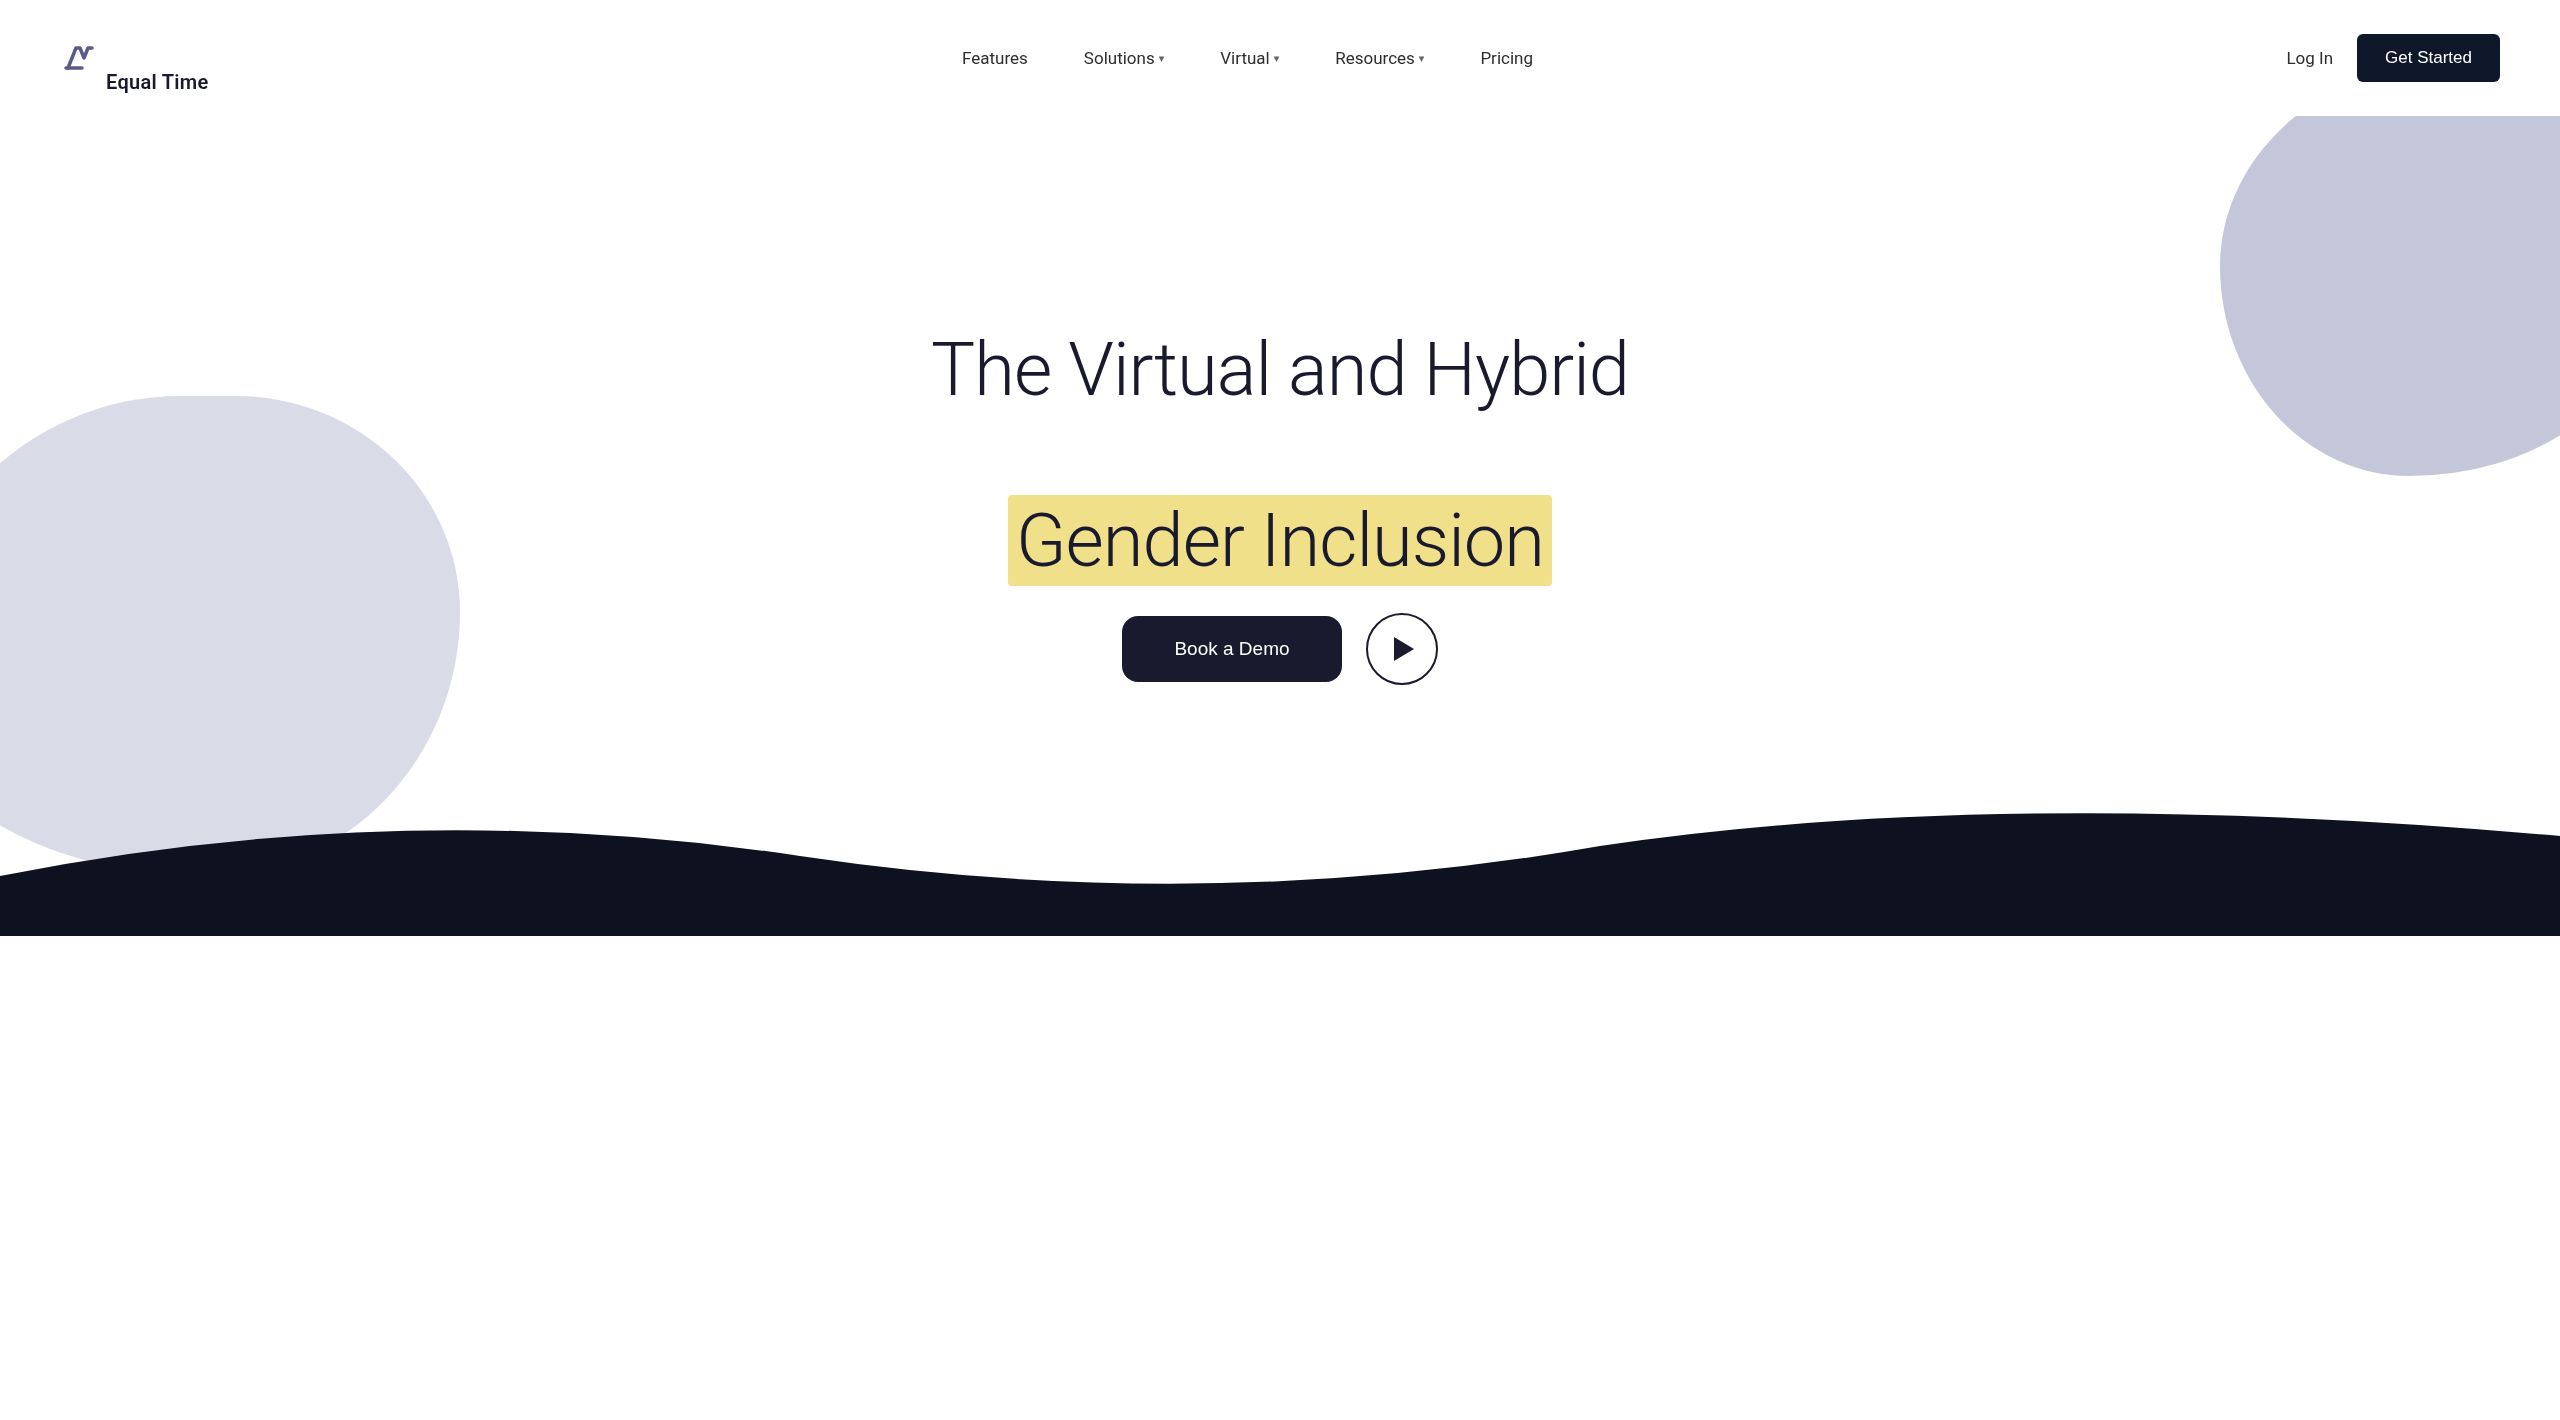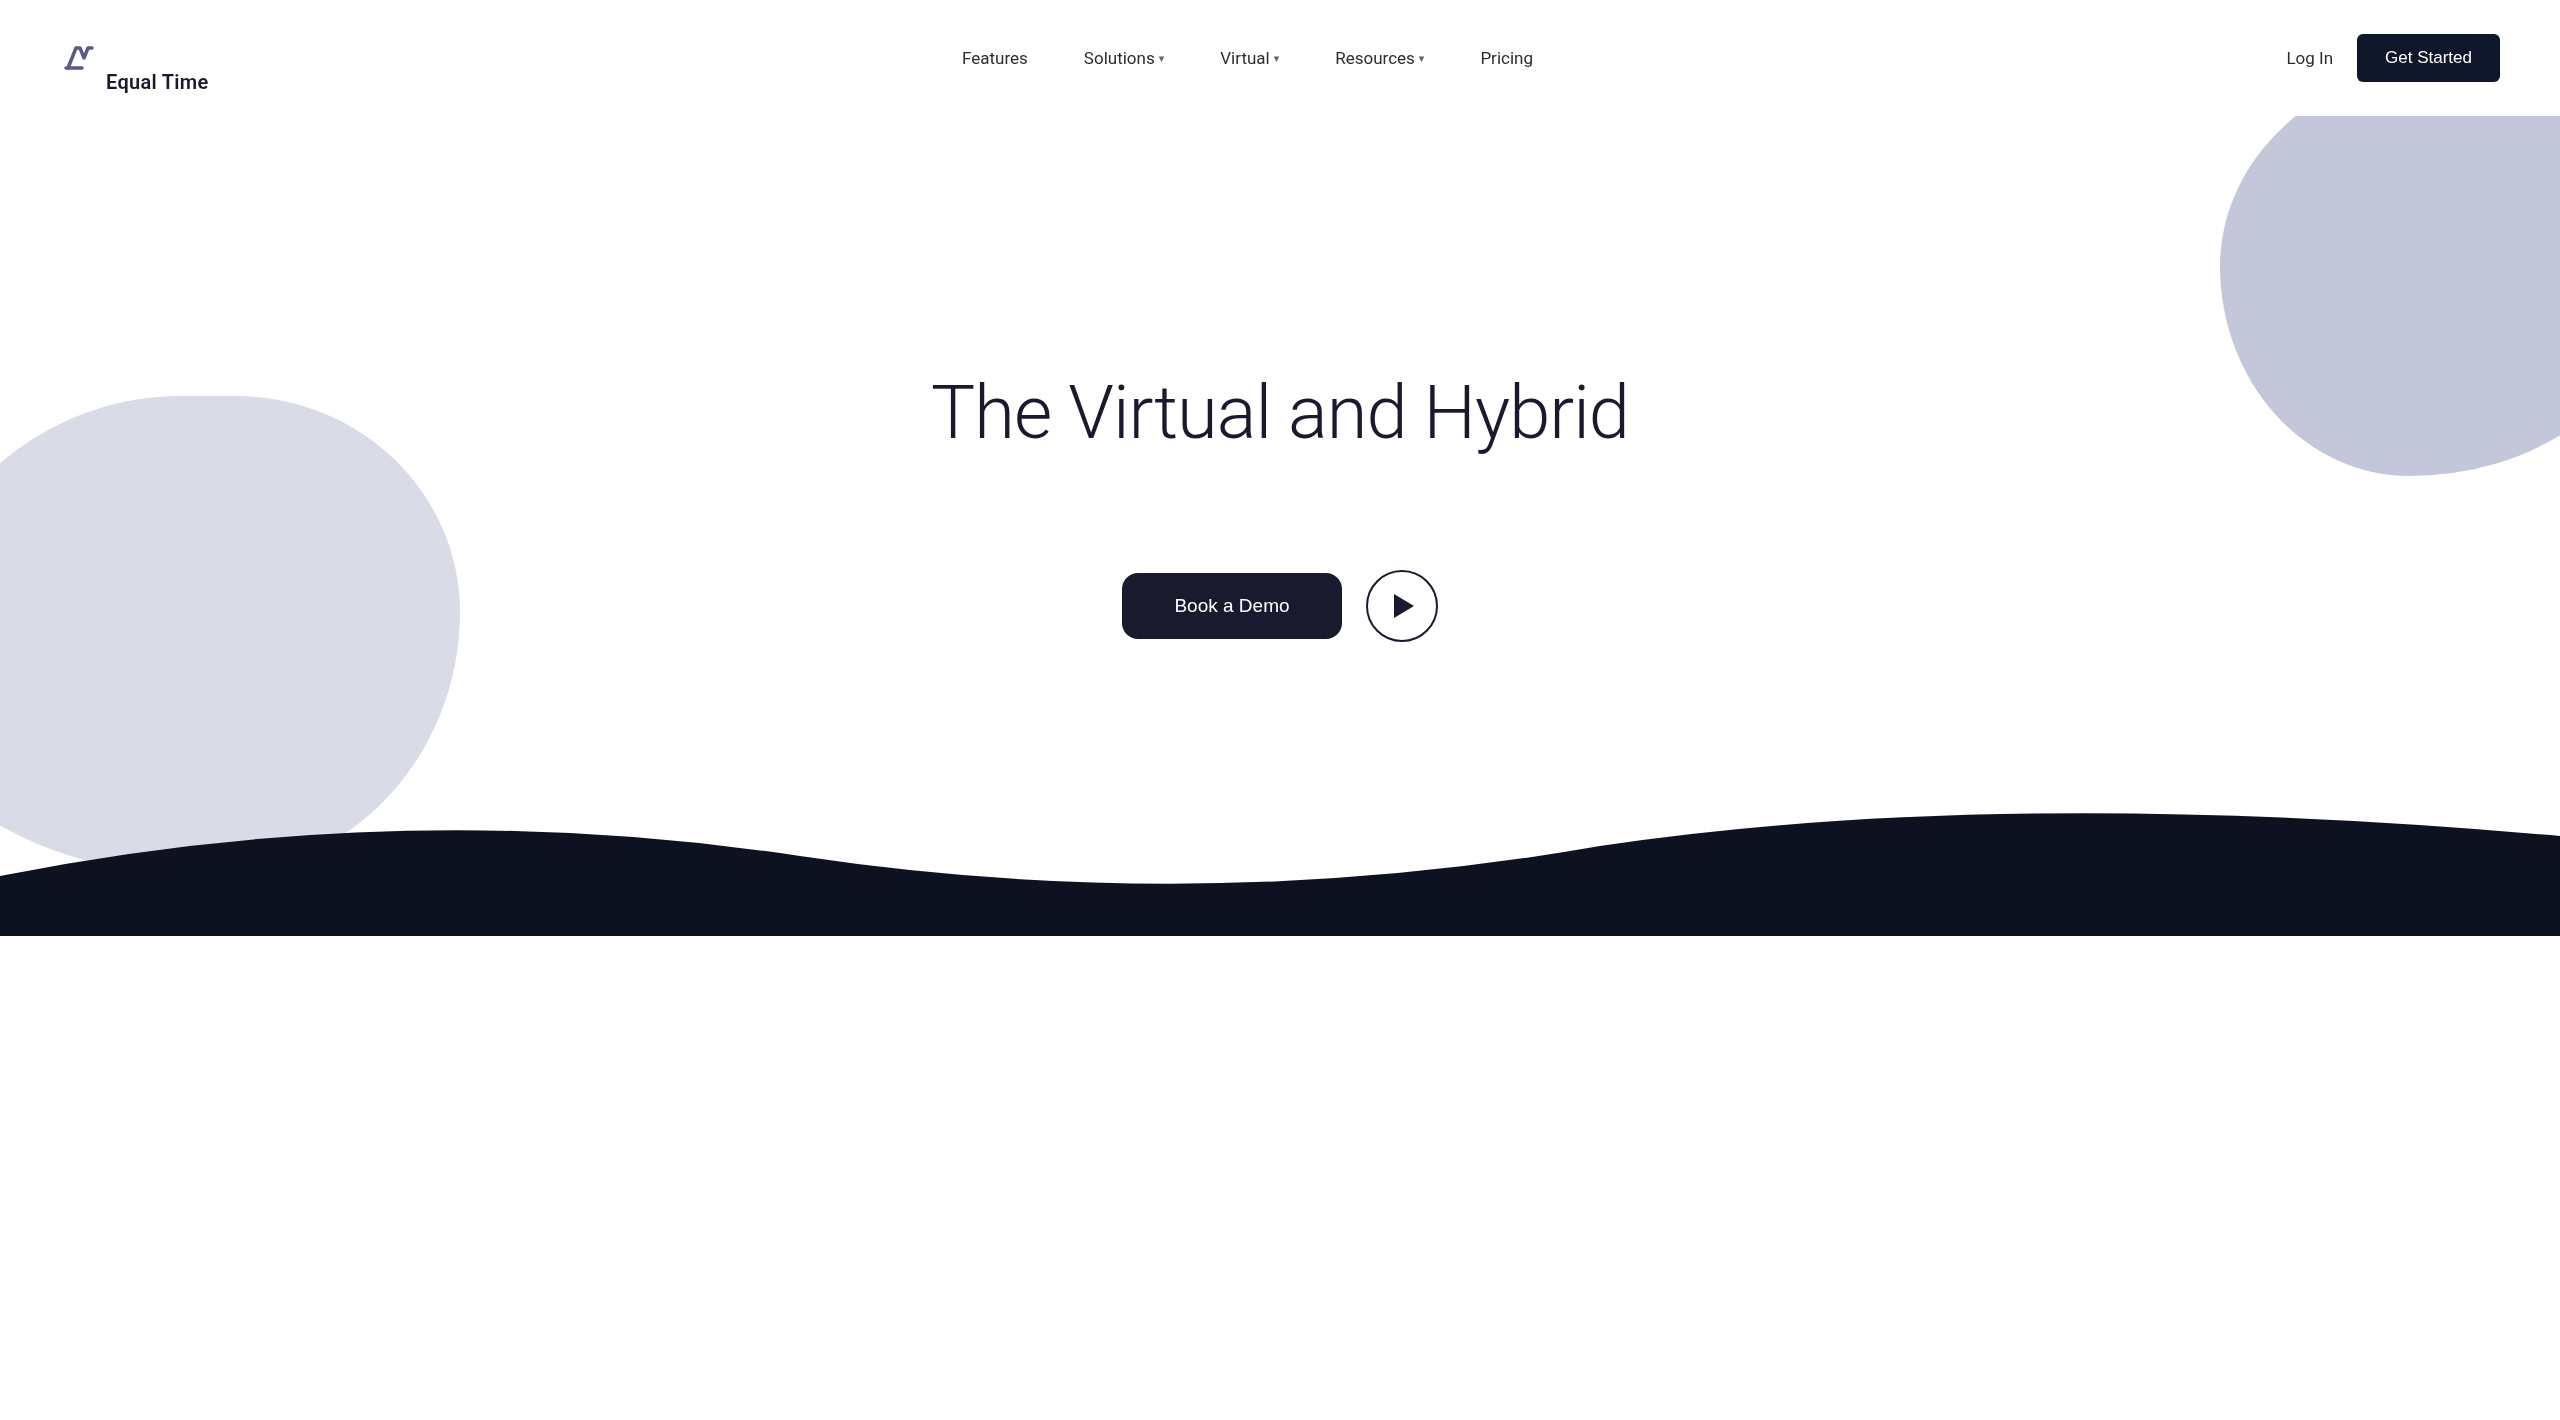--- a/index.html
+++ b/index.html
@@ -265,20 +265,21 @@
   <div class="blob-bottom-left"></div>
 
   <svg class="bottom-wave" viewBox="0 0 2560 160" preserveAspectRatio="none" xmlns="http://www.w3.org/2000/svg">
     <path d="M0,160 L0,100 Q400,20 800,80 Q1200,140 1600,70 Q2000,10 2560,60 L2560,160 Z" fill="#0e1120"></path>
   </svg>
 
   <div class="hero-content">
     <h1 class="hero-title">
       <span>The Virtual and Hybrid</span><br>
       <br>
+      <span class="highlight">Gender Inclusion</span>
     </h1>
 
 
     <div class="hero-buttons">
       <button class="btn-demo">Book a Demo</button>
       <button class="btn-play" aria-label="Watch Video">
         <div class="play-triangle"></div>
       </button>
     </div>
   </div>

